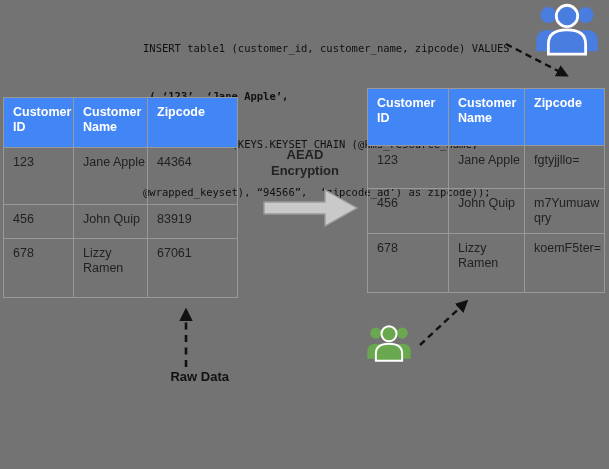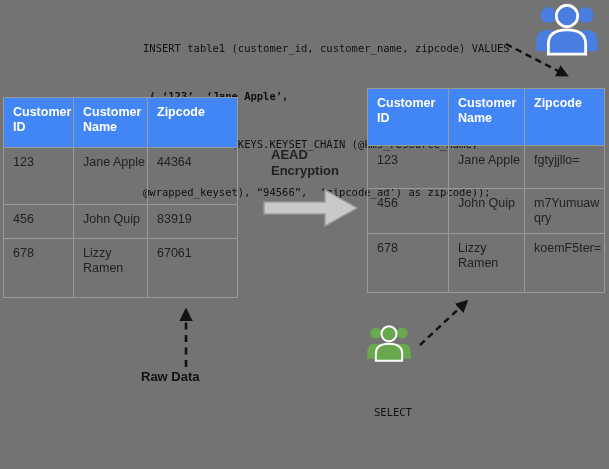--- a/index.html
+++ b/index.html
@@ -21,22 +21,22 @@
     font-size:12.5px;line-height:15px;color:#222;
   }
   .dtable th,.dtable td{
     border:1px solid #999;vertical-align:top;text-align:left;
     padding:7px 0 4px 9px;overflow-wrap:anywhere;
   }
   .dtable th{background:var(--header_blue);color:#fff;font-weight:bold;}
   .left-table{left:3px;top:97px;}
   .right-table{left:367px;top:88px;}
   
-  .aead-label{position:absolute;left:271px;top:147px;font-weight:bold;font-size:13px;line-height:16px;color:#222;}
-  .raw-label{position:absolute;left:141px;top:369px;width:88px;text-align:left;font-weight:bold;font-size:13px;color:#111;}
+  .aead-label{position:absolute;left:271px;top:147px;font-weight:bold;font-size:13px;line-height:16px;color:#222;text-align:center;}
+  .raw-label{position:absolute;left:141px;top:369px;width:88px;text-align:right;font-weight:bold;font-size:13px;color:#111;}
   
   .icon{position:absolute;}
   .icon-blue{left:533px;top:2px;width:68px;height:54px;}
   .icon-green{left:366px;top:317px;width:46px;height:52px;}
   .icon-blue svg .fillme{fill:var(--icon_blue);}
   .icon-green svg .fillme{fill:var(--icon_green);}
   
   .overlay{position:absolute;left:0;top:0;width:609px;height:469px;pointer-events:none;}
 </style>
 </head>
@@ -142,21 +142,20 @@
         <circle cx="55" cy="14" r="8.5"></circle>
         <path d="M2 53 V42 q0 -12 13 -12 q13 0 13 12 V53 Z"></path>
         <path d="M42 53 V42 q0 -12 13 -12 q13 0 13 12 V53 Z"></path>
         <circle cx="35" cy="15" r="11.5" stroke="#fff" stroke-width="3"></circle>
         <path d="M15 56 V45 q0 -15 20 -15 q20 0 20 15 V56 Z" stroke="#fff" stroke-width="3"></path>
       </g>
     </svg>
   </div>
 
   <div class="code select-code">
-    <div class="code-line">SELECT</div>
     
     
     
     
   </div>
 
   <svg class="overlay" viewBox="0 0 609 469">
     <defs>
       <marker id="ah" viewBox="0 0 10 10" refX="7.5" refY="5" markerWidth="5.2" markerHeight="5.2" orient="auto-start-reverse">
         <path d="M0 0 L10 5 L0 10 Z" fill="#111"></path>

